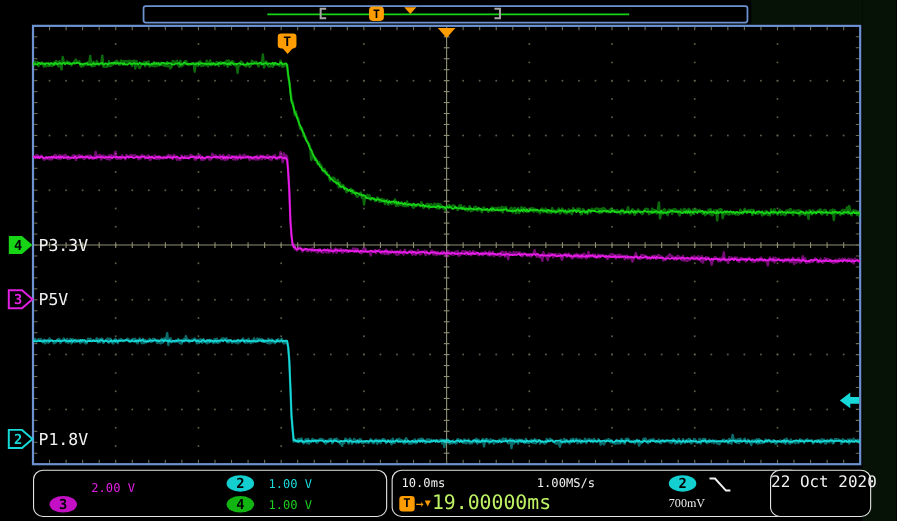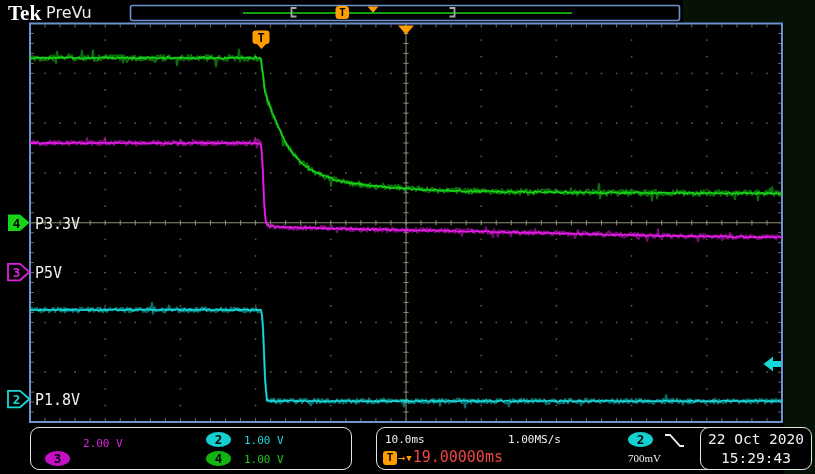--- a/index.html
+++ b/index.html
@@ -9,33 +9,33 @@
   .glow-right{position:absolute;left:784px;top:0;width:31px;height:474px;background:#051205;}
   .glow-top{position:absolute;left:683px;top:0;width:101px;height:22px;background:#051205;}
   #scope-svg{position:absolute;left:0;top:0;}
   svg text{font-family:"DejaVu Sans Mono",monospace;}
   .logo{position:absolute;left:8px;top:1px;color:#fff;white-space:nowrap;}
   .logo .tek{font-family:"Liberation Serif",serif;font-weight:bold;font-size:21px;letter-spacing:0;}
   .logo .mode{font-family:"DejaVu Sans",sans-serif;font-size:16px;margin-left:5px;color:#ececec;vertical-align:2px;}
   .box{position:absolute;top:427px;height:43px;border:1.5px solid #e4e4e4;border-radius:9px;
        background:#000;box-sizing:border-box;}
   #box-ch{left:30px;width:322px;}
-  #box-horiz{left:376px;width:372px;}
-  #box-date{left:700px;width:112px;padding-left:32px;}
+  #box-horiz{left:356px;width:372px;}
+  #box-date{left:700px;width:92px;padding-left:32px;}
   .ro{position:absolute;font-size:11px;line-height:17px;white-space:pre;color:#f0f0f0;}
   .cyan{color:#1ed8d8;} .mag{color:#e020e0;} .grn{color:#1ecc1e;}
   .badge{position:absolute;width:25px;height:15px;border-radius:50%;color:#000;
          font-weight:bold;font-size:12.5px;text-align:center;line-height:15px;}
   .b-cyan{background:#14cfcf;} .b-mag{background:#c410c4;} .b-grn{background:#12b412;}
   .trig-row{position:absolute;left:6px;top:22px;display:flex;align-items:center;gap:1px;}
   .tbadge{display:inline-block;width:14px;height:14px;background:#ff9d00;border-radius:3px;
           color:#000;font-weight:bold;font-size:11px;text-align:center;line-height:14px;}
   .tarrow{color:#ff9d00;font-size:12px;line-height:14px;}
   .tmark{color:#ff9d00;font-size:9px;line-height:14px;}
-  .tdelay{color:#ef4444;font-size:15px;line-height:15px;}
+  .tdelay{color:#bef264;font-size:18px;line-height:15px;}
   .centered{width:100%;text-align:center;left:0;}
   .slope-icon{position:absolute;left:285px;top:4px;}
 </style>
 </head>
 <body>
 
 <div class="stage">
   <div class="glow-top"></div>
   <div class="glow-right"></div>
 
@@ -849,23 +849,20 @@
 
     <g>
       <path d="M8,390.8 L20,390.8 L29.5,399 L20,407.3 L8,407.3 Z" fill="#000" stroke="#17d8d8" stroke-width="1.8"></path>
       <text x="16.5" y="403.8" font-size="12.5" font-weight="bold" fill="#17d8d8" text-anchor="middle">2</text>
     </g>
     <text x="35" y="404.5" font-size="15" fill="#f2f2f2">P1.8V</text>
 
     <path d="M763.5,364 L773,356.8 L773,361 L781,361 L781,367 L773,367 L773,371.2 Z" fill="#17d8d8"></path>
   </svg>
 
-  <div class="logo">
-    <span class="tek">Tek</span><span class="mode">PreVu</span>
-  </div>
 
   <div class="box" id="box-ch">
     <span class="badge b-cyan" style="left:175px;top:4px;">2</span>
     <span class="ro cyan" style="left:213px;top:4px;">1.00 V</span>
     <span class="badge b-mag" style="left:14px;top:23px;">3</span>
     <span class="ro mag" style="left:52px;top:7px;">2.00 V</span>
     <span class="badge b-grn" style="left:175px;top:23px;">4</span>
     <span class="ro grn" style="left:213px;top:23px;">1.00 V</span>
   </div>
 
@@ -880,15 +877,14 @@
       <span class="tbadge">T</span>
         <span class="tarrow">→</span>
         <span class="tmark">▼</span>
         <span class="tdelay">19.00000ms</span>
     </span>
     <span class="ro" style="left:251px;top:22px;font-family:Liberation Serif, serif;">700mV</span>
   </div>
 
   <div class="box" id="box-date">
     <span class="ro centered" style="top:3px;font-size:14.5px;">22 Oct 2020</span>
-    <span class="ro centered" style="top:22px;font-size:14.5px;">15:29:43</span>
   </div>
 </div>
 
 </body></html>

